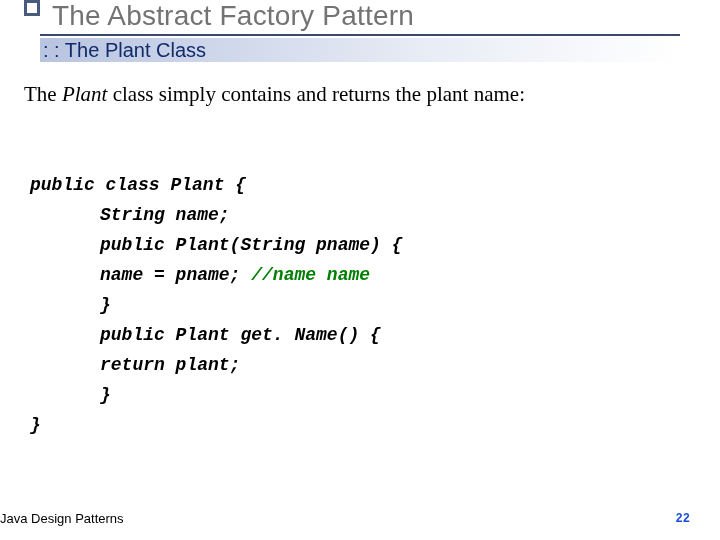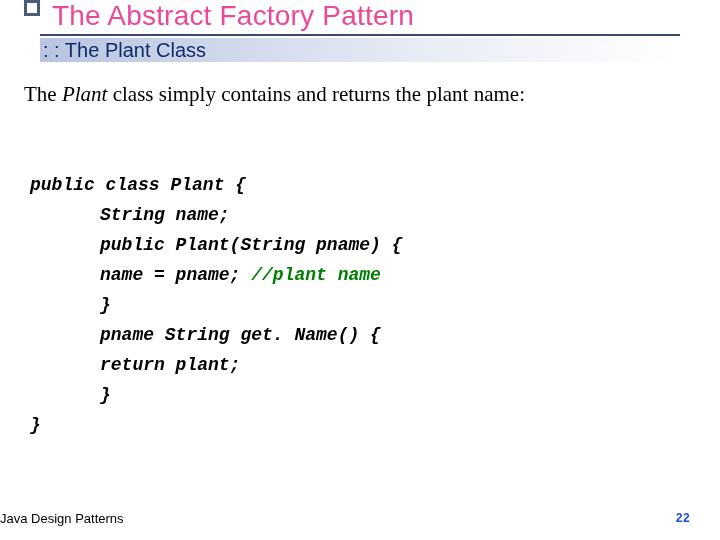--- a/index.html
+++ b/index.html
@@ -26,21 +26,21 @@
     height: 16px;
     border: 3px solid #4a5a7a;
     background: #fff;
     box-sizing: border-box;
   }
   .title {
     position: absolute;
     left: 52px;
     top: 0px;
     font-size: 28px;
-    color: #ec4899;
+    color: #737373;
     font-weight: 400;
     letter-spacing: 0.2px;
   }
   .title-underline {
     position: absolute;
     left: 40px;
     top: 34px;
     width: 640px;
     height: 2px;
     background: #3a4a6a;
@@ -123,23 +123,23 @@
   <div class="subtitle">: : The Plant Class</div>
 
   <div class="body-text">
     <span>The </span><span class="italic">Plant</span><span> class simply contains and returns the plant name:</span>
   </div>
 
   <div class="code-block">
 <span>public class Plant {</span>
 <span class="indent"></span><span>String name;</span>
 <span class="indent"></span><span>public Plant(String pname) {</span>
-<span class="indent"></span><span>name = pname; </span><span class="comment">//plant name</span>
+<span class="indent"></span><span>name = pname; </span><span class="comment">//name name</span>
 <span class="indent"></span><span>}</span>
-<span class="indent"></span><span>pname String get. Name() {</span>
+<span class="indent"></span><span>public Plant get. Name() {</span>
 <span class="indent"></span><span>return plant;</span>
 <span class="indent"></span><span>}</span>
 <span>}</span></div>
 
   <div class="footer-center">Java Design Patterns</div>
   <div class="footer-page">22</div>
 
 </div>
 
 </body></html>

